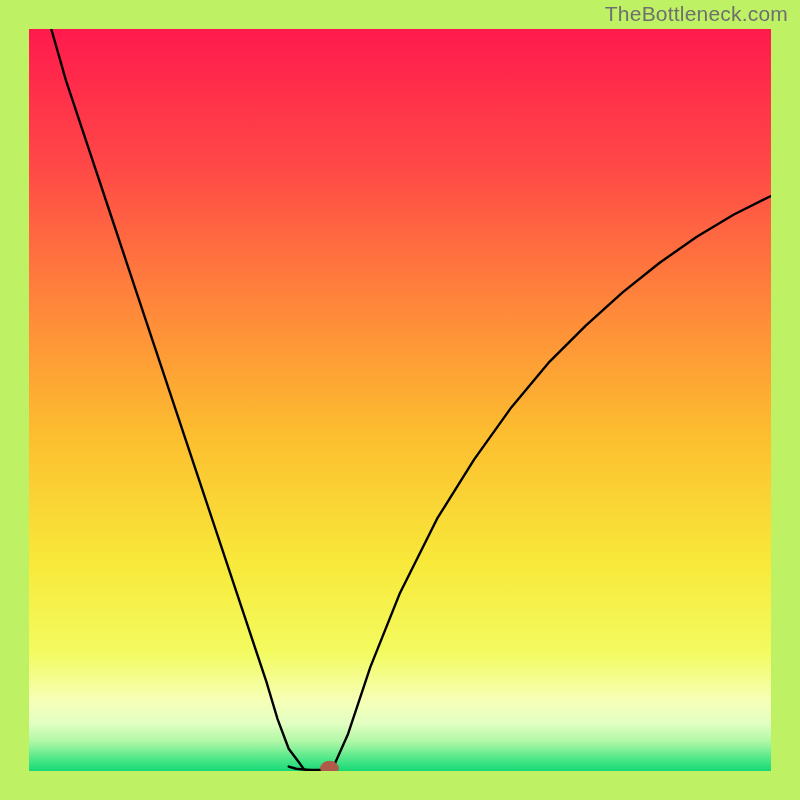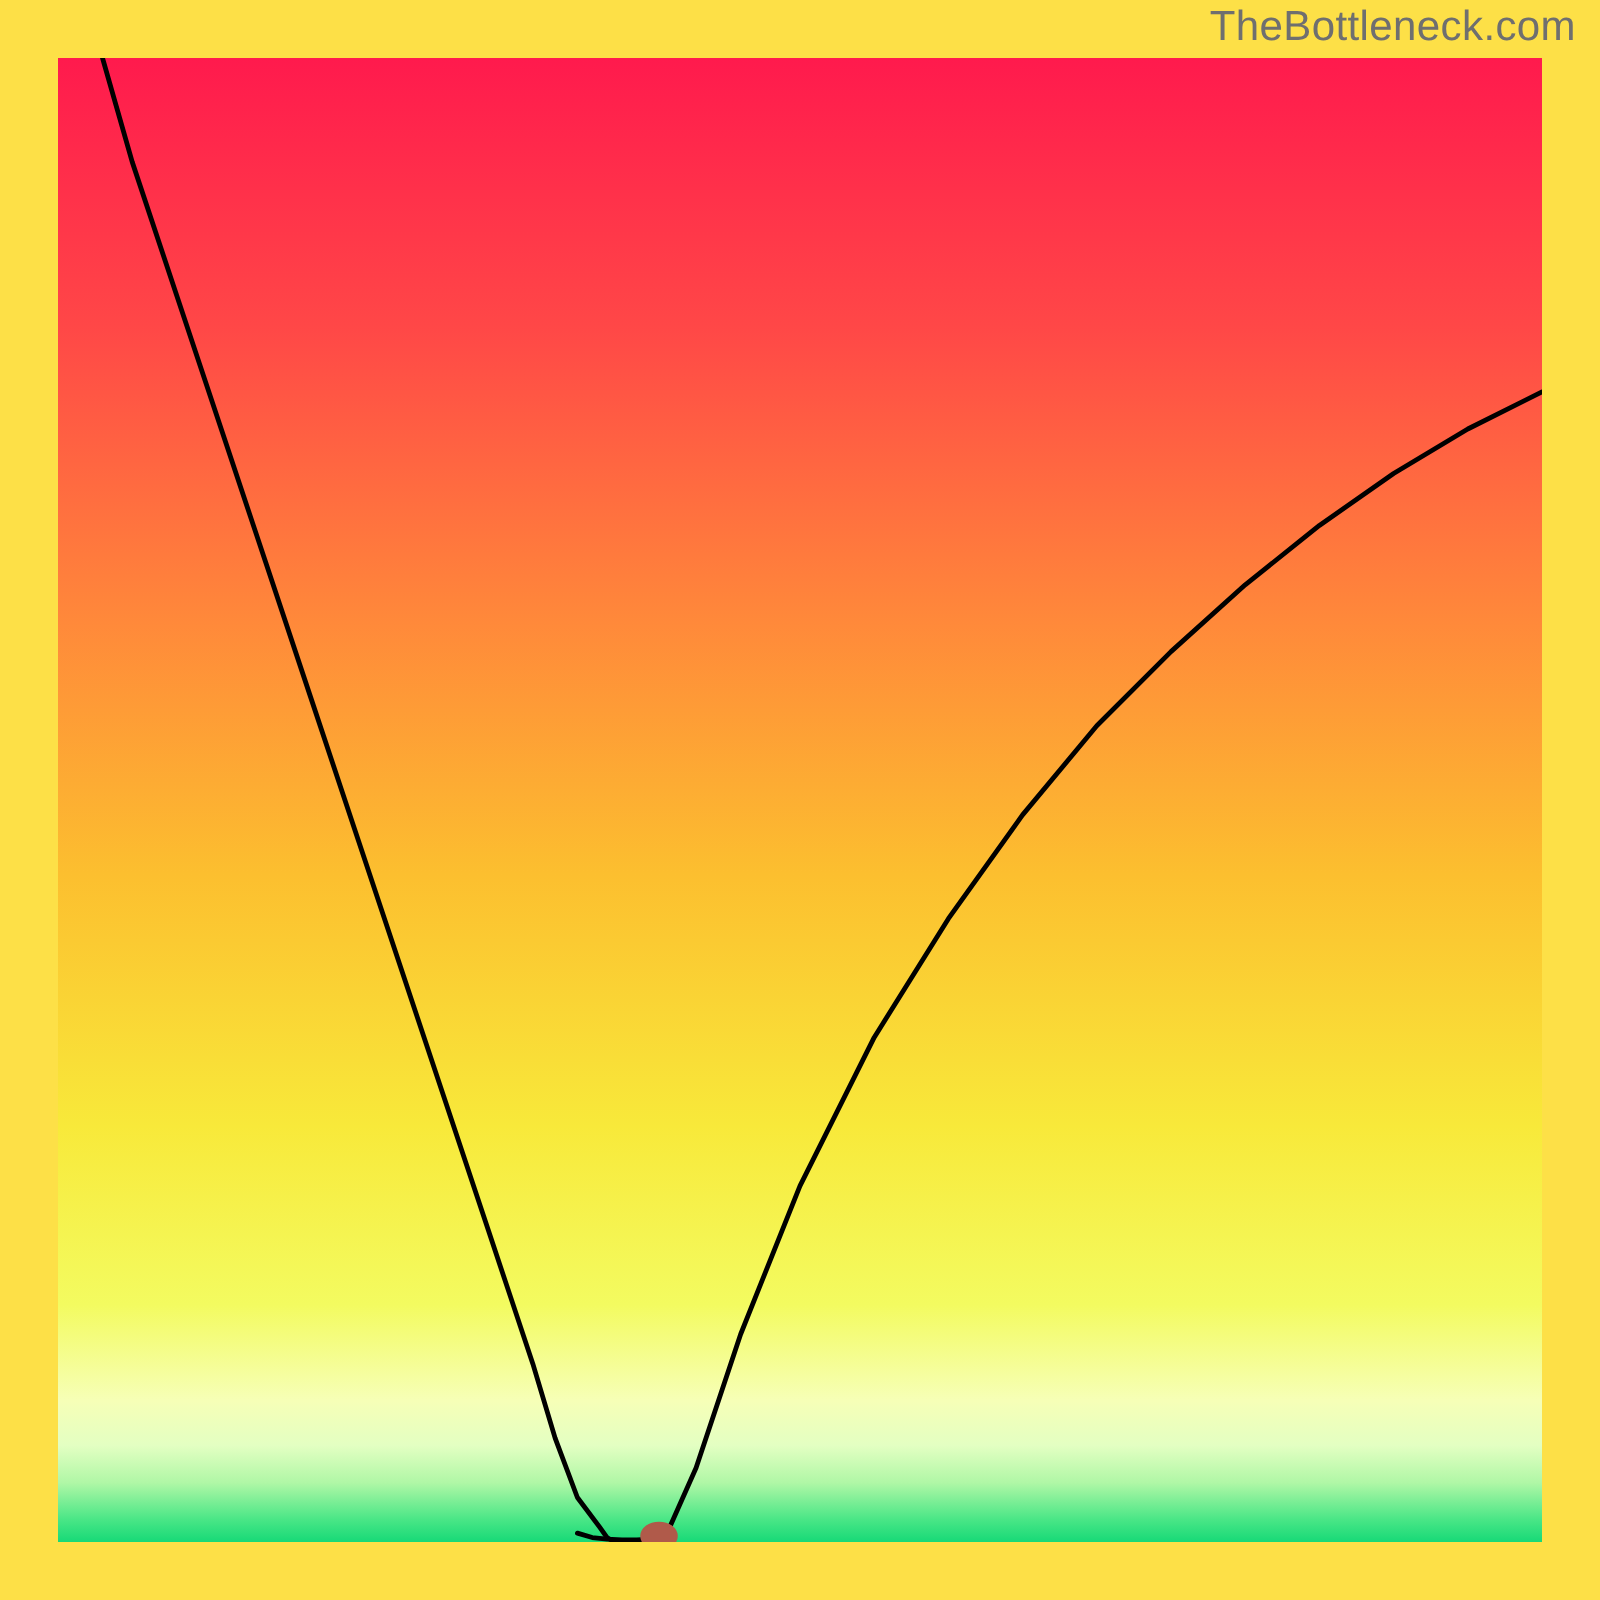--- a/index.html
+++ b/index.html
@@ -10,21 +10,21 @@
     background: #000;
     overflow: hidden;
     font-family: Arial, Helvetica, sans-serif;
   }
   .frame {
     position: absolute;
     top: 0;
     left: 0;
     width: 800px;
     height: 800px;
-    background: #fde047;
+    background: #bef264;
   }
   .watermark {
     position: absolute;
     right: 12px;
     top: 2px;
     color: #6f6f6f;
     font-size: 21px;
     font-weight: 500;
     letter-spacing: 0.2px;
     user-select: none;

